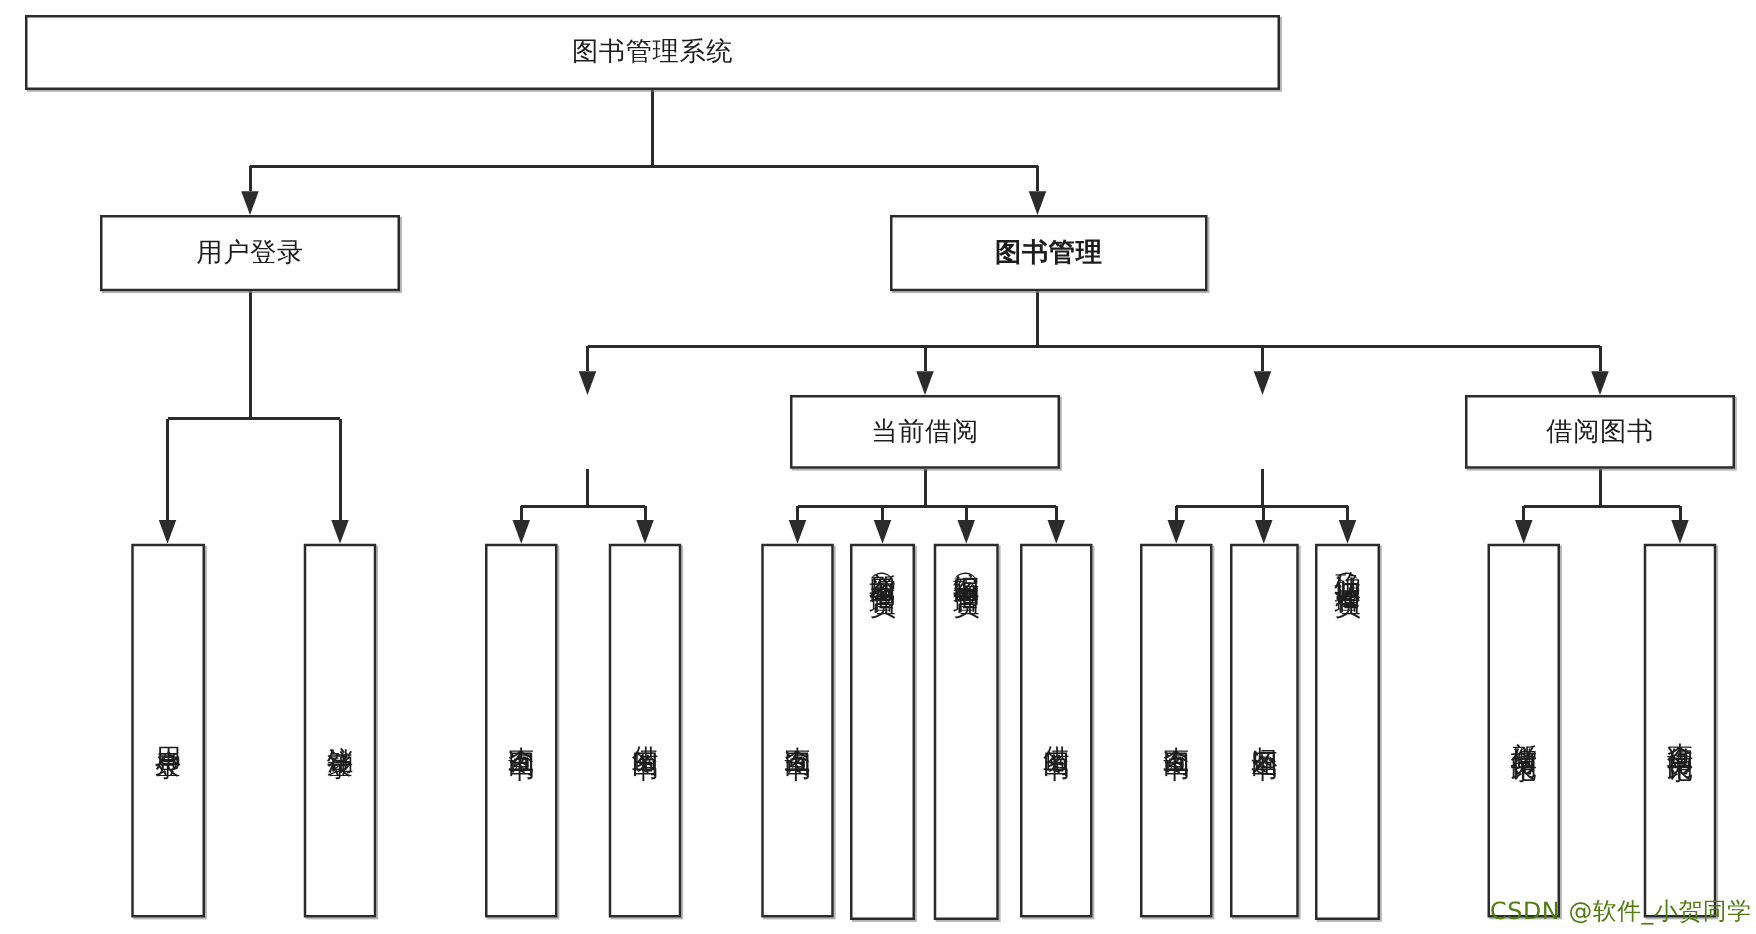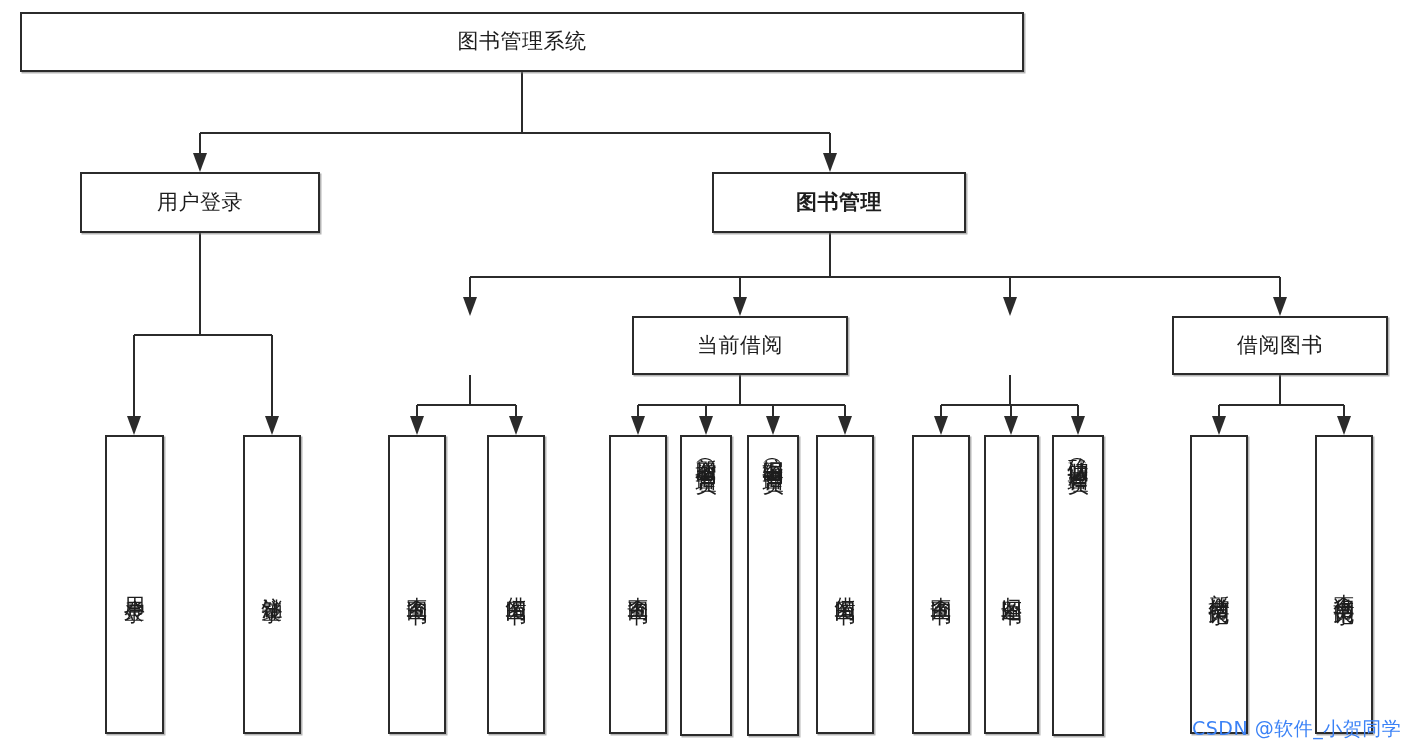--- a/index.html
+++ b/index.html
@@ -63,21 +63,21 @@
     letter-spacing: 2.5px;
     white-space: nowrap;
     display: block;
   }
   .node.vert.centered {
     align-items: center;
   }
   
   #watermark {
     position: absolute;
-    color: #3b82f6;
+    color: #4d7c0f;
     font-size: 19px;
     letter-spacing: 0.5px;
     white-space: nowrap;
     z-index: 3;
     pointer-events: none;
   }
 </style>
 </head>
 <body>
 

